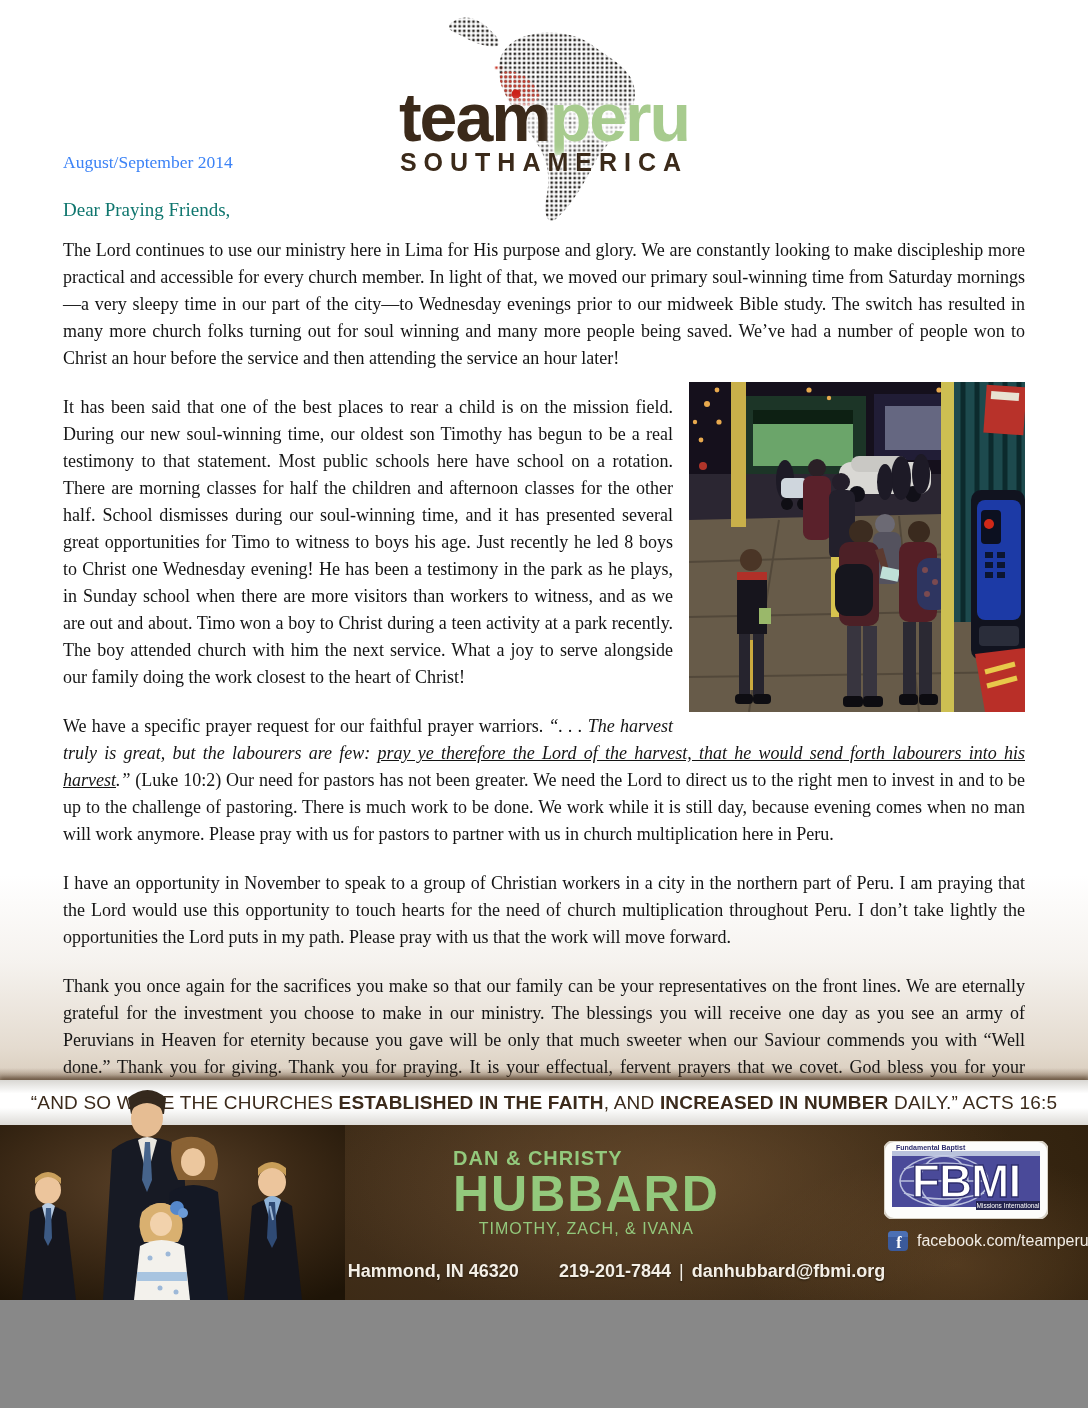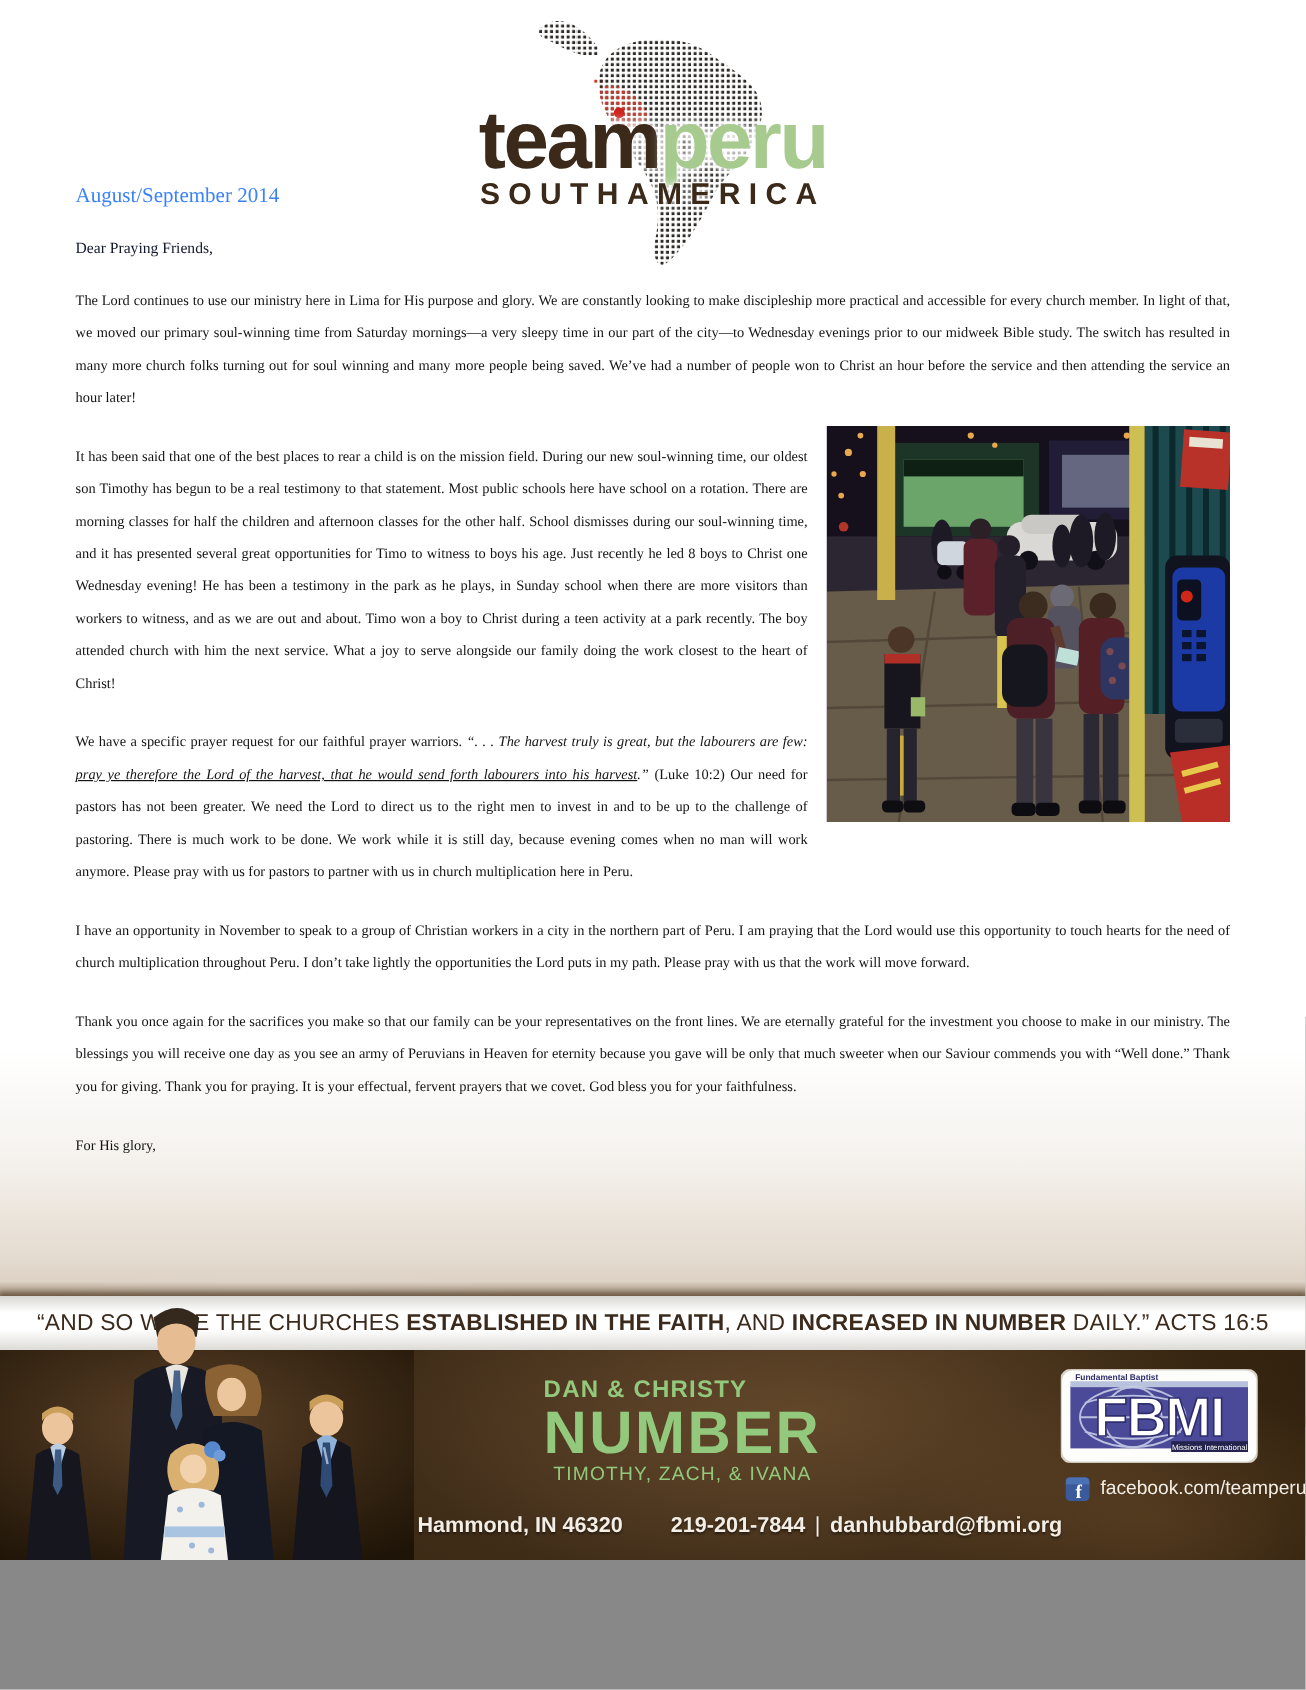--- a/index.html
+++ b/index.html
@@ -16,31 +16,31 @@
     position:absolute; left:0; right:0; top:78px; text-align:center;
     font-family:"Liberation Sans", sans-serif; font-weight:700; font-size:68px; letter-spacing:-2px;
     text-shadow:0 0 5px #fff, 0 0 8px #fff, 0 0 12px #fff;
   }
   .logo-text2 {
     position:absolute; left:0; right:0; top:148px; display:flex; justify-content:center; 
     font-family:"Liberation Sans", sans-serif; font-weight:700; font-size:25px; letter-spacing:7px;
     text-shadow:0 0 4px #fff, 0 0 8px #fff;
   }
   .date-line { position:absolute; left:63px; top:152px; font-size:17.5px; color:#3b82f6; }
-  .salutation { position:absolute; left:63px; top:199px; font-size:13px; color:#0f172a; }
+  .salutation { position:absolute; left:63px; top:199px; font-size:19px; color:#0f766e; }
   
   .watermark {
     position:absolute; left:0; right:0; top:875px; height:314px; z-index:0;
     background:
       radial-gradient(ellipse 420px 90px at 22% 78%, rgba(255,255,255,0.28), rgba(255,255,255,0) 70%),
       radial-gradient(ellipse 500px 110px at 75% 88%, rgba(150,120,92,0.25), rgba(150,120,92,0) 70%),
       linear-gradient(180deg, rgba(201,184,162,0) 0%, rgba(201,184,162,0.18) 28%, rgba(196,176,150,0.45) 55%, rgba(186,164,137,0.8) 80%, #ab9278 100%);
   }
   .letter { position:absolute; left:0; top:237px; width:1088px; padding:0 63px; z-index:2; }
-  .letter p { font-size:12px; line-height:27px; color:#141414; text-align:justify; margin:0 0 22px 0; }
+  .letter p { font-size:18px; line-height:27px; color:#141414; text-align:justify; margin:0 0 22px 0; }
   .photo-float {
     float:right; width:336px; height:330px; margin:-12px 0 6px 16px;
     background:#15101c; overflow:hidden;
   }
   .quote-i { font-style:italic; }
   .quote-u { font-style:italic; text-decoration:underline; }
   .closing { margin-top:8px !important; }
   .signature { margin-top:25px !important; }
   
   .verse-band {
@@ -256,21 +256,21 @@
 
   <div class="strip-above-band"></div>
 
   <div class="verse-band">
     <div class="verse"><span>“AND SO WERE THE CHURCHES </span><b>ESTABLISHED IN THE FAITH</b><span>, AND </span><b>INCREASED IN NUMBER</b><span> DAILY.”  ACTS 16:5</span></div>
   </div>
 
   <div class="footer">
     <div class="names-block" style="color:#93c97c;">
       <div class="names-parents">DAN &amp; CHRISTY</div>
-      <div class="names-surname">NUMBER</div>
+      <div class="names-surname">HUBBARD</div>
       <div class="names-children">TIMOTHY, ZACH, &amp; IVANA</div>
     </div>
 
     <div class="fbmi-wrap">
       <svg width="164" height="78" viewBox="0 0 164 78">
         <rect x="0" y="0" width="164" height="78" rx="10" fill="#fdfdfb"></rect>
         <rect x="0" y="0" width="164" height="78" rx="10" fill="none" stroke="#d8d2c6" stroke-width="2"></rect>
         <rect x="8" y="14" width="148" height="52" fill="#4a4a99"></rect>
         <rect x="8" y="10" width="148" height="5" fill="#b9c2dc"></rect>
         <g stroke="#cdd4ea" stroke-width="1.6" fill="none" opacity="0.85">

